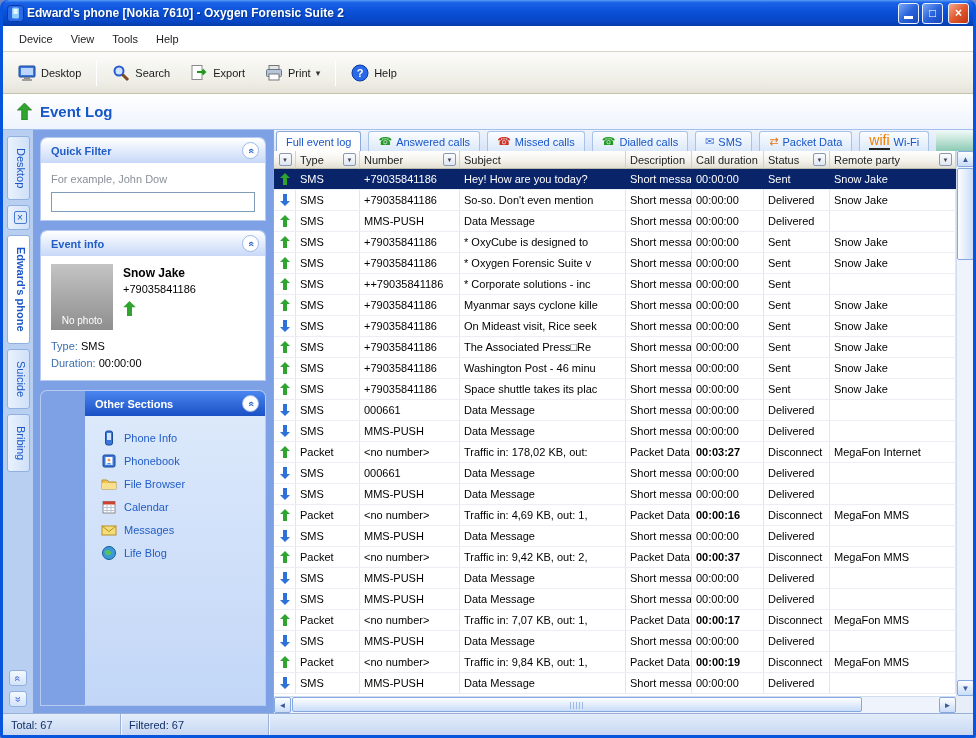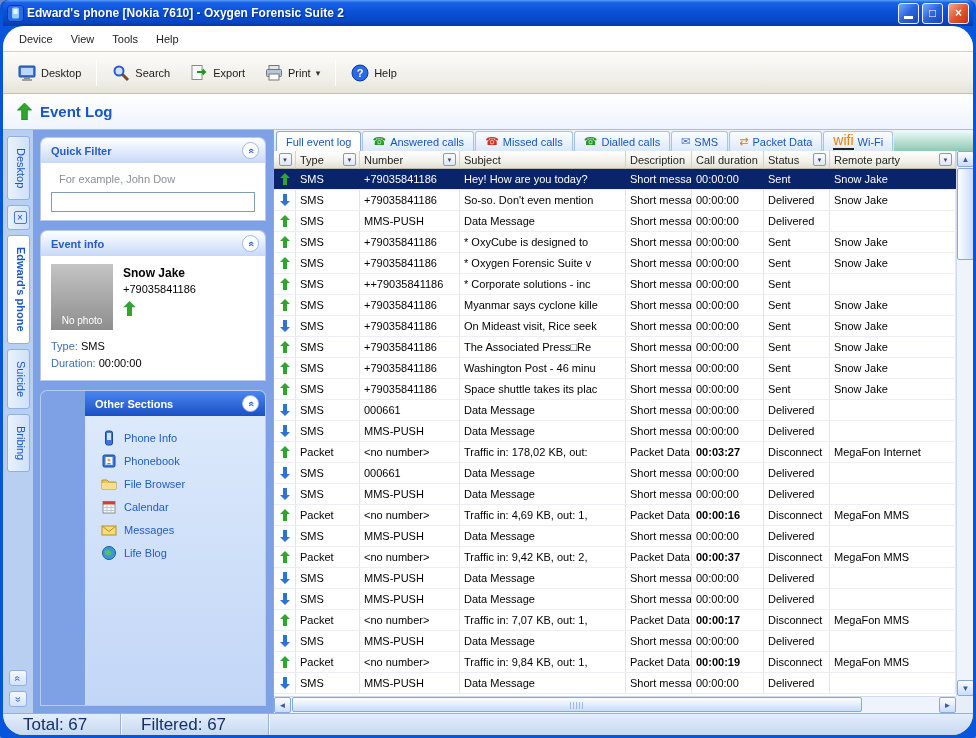--- a/index.html
+++ b/index.html
@@ -13,21 +13,21 @@
             border-radius:6px 6px 0 0;}
   .titlebar .title{color:#fff;font-size:12px;font-weight:bold;text-shadow:1px 1px 1px #00328c;flex:1;
                    white-space:nowrap;overflow:hidden;}
   .appicon{width:17px;height:17px;flex:none;}
   .tb-btn{width:21px;height:21px;border:1px solid #eaf2ff;border-radius:3px;flex:none;
           display:flex;align-items:center;justify-content:center;color:#fff;font-size:12px;font-weight:bold;
           background:linear-gradient(135deg,#7aa8f5 0%,#2a63dd 50%,#1848b8 100%);cursor:default;}
   .tb-btn.close{background:linear-gradient(135deg,#f5a890 0%,#e05a30 50%,#c23410 100%);margin-left:2px;}
   .minbar{width:9px;height:3px;background:#fff;margin-top:8px;}
 
-  .frame{flex:1;background:#84cc16;display:flex;flex-direction:column;overflow:hidden;border-radius:21px;}
+  .frame{flex:1;background:#84cc16;display:flex;flex-direction:column;overflow:hidden;}
 
   
   .menubar{height:26px;background:#fff;border-bottom:1px solid #d8d4c4;display:flex;align-items:center;padding:0 8px;gap:2px;}
   .menu-item{font-size:11px;color:#222;padding:3px 8px;}
   .toolbar{height:42px;background:linear-gradient(180deg,#fcfcfa 0%,#efeee7 70%,#e6e4d9 100%);
            border-bottom:1px solid #c6c2b0;display:flex;align-items:center;padding:0 6px;gap:2px;}
   .tbtn{display:flex;align-items:center;gap:5px;padding:4px 8px;font-size:11px;color:#1a1a1a;
         background:transparent;border:1px solid transparent;border-radius:3px;}
   .tsep{width:1px;height:26px;background:#c2bfae;border-right:1px solid #fff;margin:0 4px;}
   .caret{font-size:9px;color:#333;}
@@ -64,40 +64,40 @@
   .phead .ptxt{font-size:11px;font-weight:bold;color:#215dc6;}
   .chevbtn{width:17px;height:17px;border-radius:50%;background:#fff;border:1px solid #9db8e8;color:#215dc6;
            font-size:10px;font-weight:bold;display:flex;align-items:center;justify-content:center;}
   .chevbtn span{display:inline-block;transform:rotate(90deg);line-height:1;}
   .panel.dark .phead{background:linear-gradient(180deg,#4a86f0 0%,#1a50c4 100%);}
   .panel.dark .phead .ptxt{color:#fff;}
   .pbody{background:#fff;padding:8px 10px;}
   .panel.dark{flex:1;padding-left:44px;}
   .panel.dark .pbody{flex:1;background:linear-gradient(180deg,#dcE9fb 0%,#c2d6f7 100%);padding:10px 8px;}
 
-  .hint{font-size:11px;color:#8a9098;margin:2px 8px 7px;}
+  .hint{font-size:11px;color:#8a9098;margin:2px 0 7px;}
   .qinput{width:100%;height:20px;border:1px solid #7f9db9;font-size:11px;padding:0 4px;}
 
   .ei-top{display:flex;gap:10px;}
   .photo{width:62px;height:66px;background:linear-gradient(180deg,#c4c4c4,#8e8e8e);flex:none;
          display:flex;align-items:flex-end;justify-content:center;}
   .photo span{color:#fff;font-size:10px;margin-bottom:4px;}
   .ei-name{font-size:12px;font-weight:bold;color:#000;margin:2px 0 3px;}
   .ei-number{font-size:11px;color:#000;margin-bottom:6px;}
   .ei-details{margin-top:8px;font-size:11px;line-height:17px;}
   .ei-details .lbl{color:#3c6fb0;}
   .ei-details .val{color:#000;}
 
   .os-item{display:flex;align-items:center;gap:7px;height:23px;padding-left:8px;font-size:11px;color:#215dc6;}
 
   
   .tablearea{flex:1;display:flex;flex-direction:column;overflow:hidden;background:#fff;border-left:1px solid #94a6c0;}
   .tabsrow{height:21px;flex:none;background:linear-gradient(180deg,#eef4fd,#d6e4f8);display:flex;align-items:flex-end;padding-left:2px;}
   .etab{height:20px;display:flex;align-items:center;gap:4px;padding:0 9px;font-size:11px;color:#1856c8;
-        border:1px solid #a8c2e8;border-bottom:none;border-radius:3px 3px 0 0;margin-right:1px;
+        border:1px solid #a8c2e8;border-bottom:none;border-radius:3px 3px 0 0;margin-right:7px;
         background:linear-gradient(180deg,#fbfdff,#dce9fa);white-space:nowrap;}
   .etab.active{background:#fff;border-color:#8aa8d8;}
   .ticon{font-size:11px;line-height:1;}
   .green{color:#1f9a1f}.red{color:#d03020}.blue{color:#3a6fd0}.orange{color:#e07818}
   .wifi-ic{font-size:14px;font-weight:normal;color:#f08000;border-bottom:2px solid #222;line-height:1;padding-bottom:1px;}
   .tabs-filler{flex:1;height:20px;background:linear-gradient(180deg,#eef9f5 0%,#8ccab4 100%);border-top-left-radius:3px;}
 
   .tgrid{flex:1;display:flex;overflow:hidden;}
   .tmain{flex:1;display:flex;flex-direction:column;overflow:hidden;}
   .thead{height:18px;flex:none;display:flex;}
@@ -141,21 +141,21 @@
   .htrack{flex:1;position:relative;}
   .hthumb{position:absolute;left:1px;top:0;height:15px;width:88%;border:1px solid #86a8e0;border-radius:2px;
           background:linear-gradient(180deg,#fdfeff,#c9dcf8);}
   .grip{position:absolute;left:50%;top:4px;width:14px;height:7px;transform:translateX(-50%);
         background:repeating-linear-gradient(90deg,#9ab8e8 0 1px,transparent 1px 3px);}
   .corner{width:17px;flex:none;background:#e8eef8;}
 
   
   .statusbar{height:22px;flex:none;background:linear-gradient(180deg,#e3edfb,#c8d8f2);
              border-top:1px solid #98b0d8;display:flex;align-items:center;}
-  .seg{font-size:17px;color:#13306a;padding:0 20px;height:100%;display:flex;align-items:center;
+  .seg{font-size:11px;color:#13306a;padding:0 8px;height:100%;display:flex;align-items:center;
        border-right:1px solid #9ab2da;box-shadow:1px 0 0 #f2f7ff;}
   .seg.s1{width:118px;}
   .seg.s2{width:148px;}
   .seg.fill{flex:1;border-right:none;box-shadow:none;}
 </style>
 </head>
 <body>
 
 <div class="window">
 

